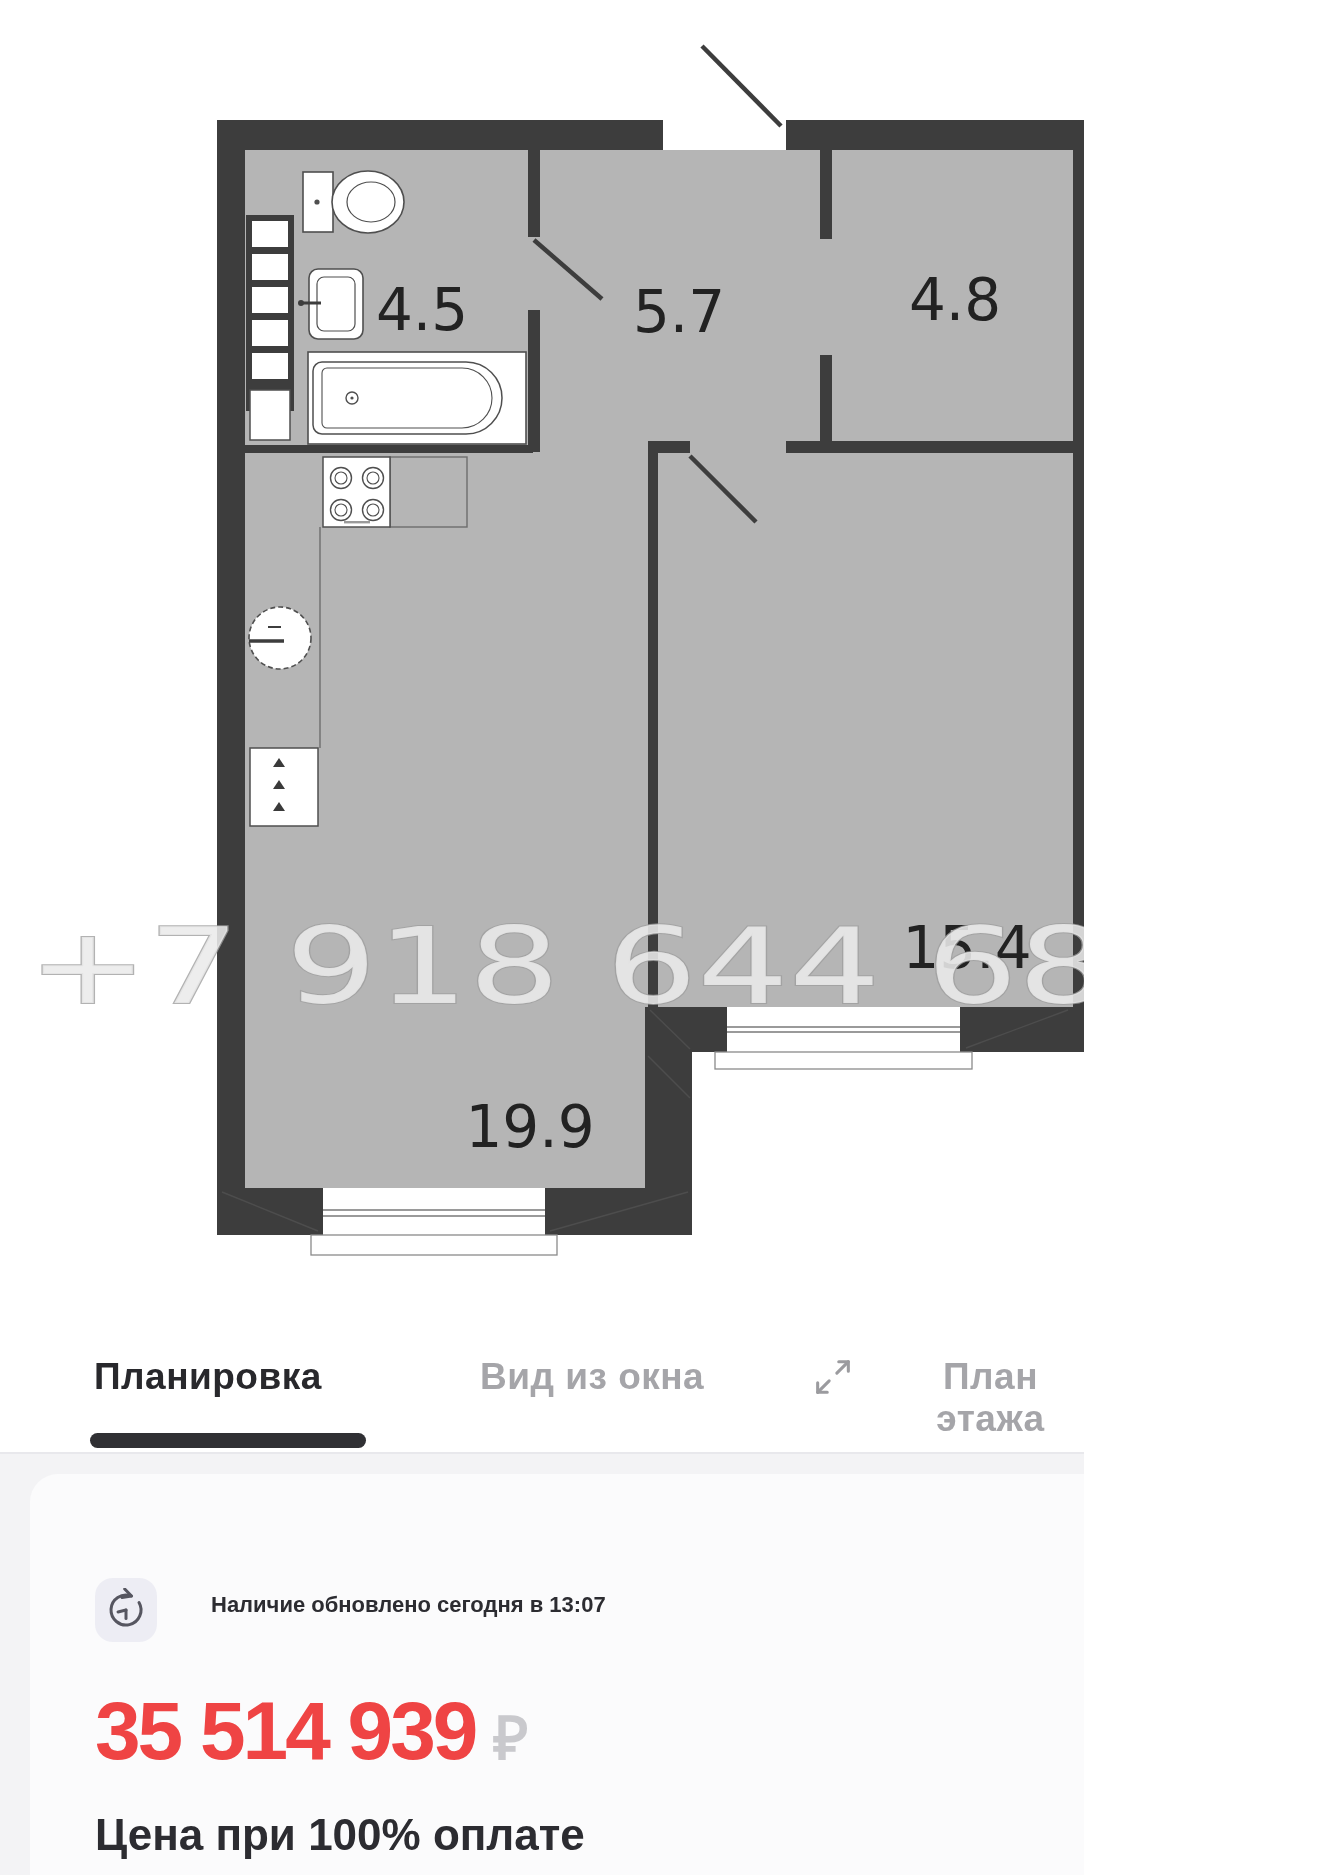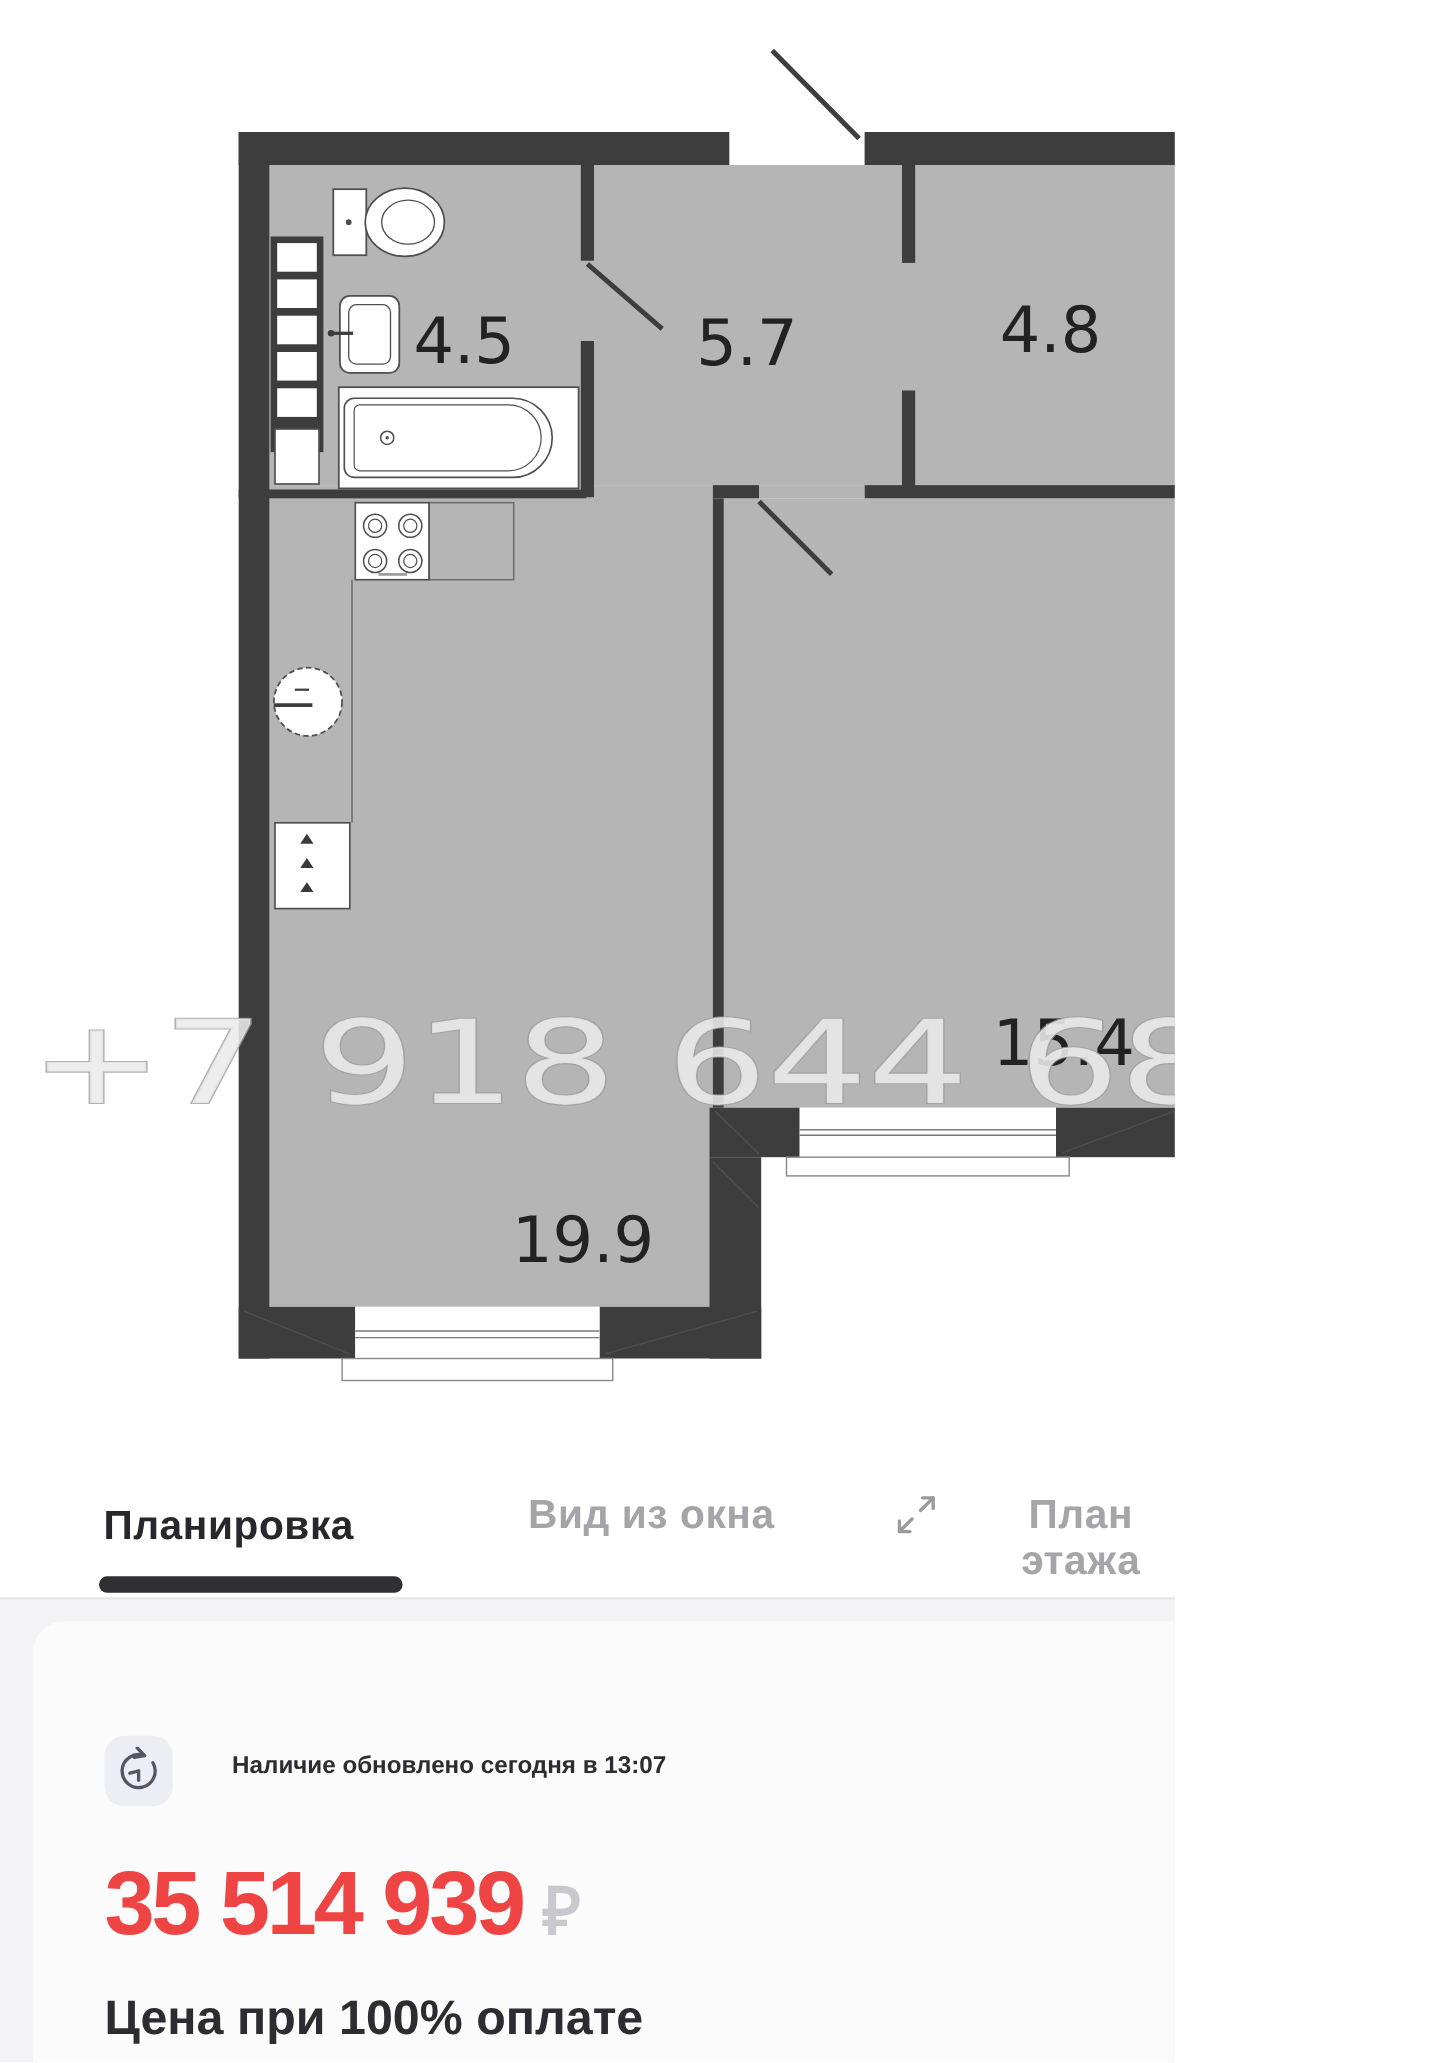--- a/index.html
+++ b/index.html
@@ -1,17 +1,17 @@
 <!DOCTYPE html>
 <html><head>
 <meta charset="utf-8">
 <style>
   html,body{margin:0;padding:0;background:#fff;}
   #screen{position:relative;width:1068px;height:1875px;overflow:hidden;background:#ffffff;
-          font-family:"Liberation Sans",sans-serif;}
+          font-family:"Liberation Sans",sans-serif;padding-left:16px;}
   svg text{font-family:"DejaVu Sans",sans-serif;}
   
   .tab{position:absolute;top:1356px;background:none;border:none;padding:0;margin:0;
        font-family:"Liberation Sans",sans-serif;font-size:37px;font-weight:700;letter-spacing:.5px;cursor:pointer;}
   .tab.active{color:#28282c;}
   .tab.inactive{color:#a5a5a9;}
   #tab-underline{position:absolute;left:90px;top:1433px;width:276px;height:15px;border-radius:8px;background:#303034;}
   #lower-section{position:absolute;left:0;top:1452px;width:1320px;height:423px;background:#f3f3f5;border-top:2px solid #e8e8ec;}
   #info-card{position:absolute;left:30px;top:20px;width:1260px;height:420px;background:#fbfbfc;border-radius:28px 28px 0 0;}
   #added-line{position:absolute;left:65px;top:28px;font-size:30px;font-weight:500;color:#a2a2a6;}
@@ -177,21 +177,21 @@
         <line x1="1206.2" y1="1261.8" x2="1202.3" y2="1265.7"></line>
         <line x1="1202.5" y1="1253" x2="1197" y2="1253"></line>
         <line x1="1206.2" y1="1244.2" x2="1202.3" y2="1240.3"></line>
         <line x1="1215" y1="1240.5" x2="1215" y2="1235"></line>
         <line x1="1223.8" y1="1244.2" x2="1227.7" y2="1240.3"></line>
       </g>
     </g>
   </svg>
 
   <nav>
-    <button class="tab active" style="left:94px;margin-top:10px;">Планировка</button>
+    <button class="tab active" style="left:94px;">Планировка</button>
     <button class="tab inactive" style="left:456px;margin-left:24px;">Вид из окна</button>
     <svg width="46" height="46" viewBox="0 0 48 48" style="position:absolute;left:810px;top:1354px;cursor:pointer;">
       <g fill="none" stroke="#9b9b9f" stroke-width="3.2" stroke-linecap="round" stroke-linejoin="round">
         <line x1="28" y1="20" x2="40" y2="8"></line>
         <polyline points="30,8 40,8 40,18"></polyline>
         <line x1="20" y1="28" x2="8" y2="40"></line>
         <polyline points="8,30 8,40 18,40"></polyline>
       </g>
     </svg>
     <button class="tab inactive" style="left:897px;">План этажа</button>

